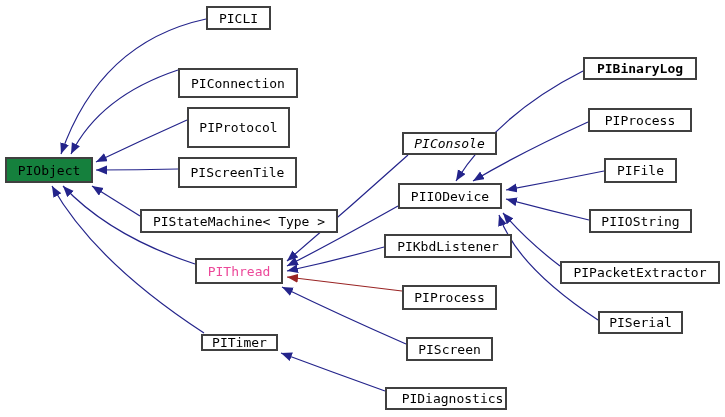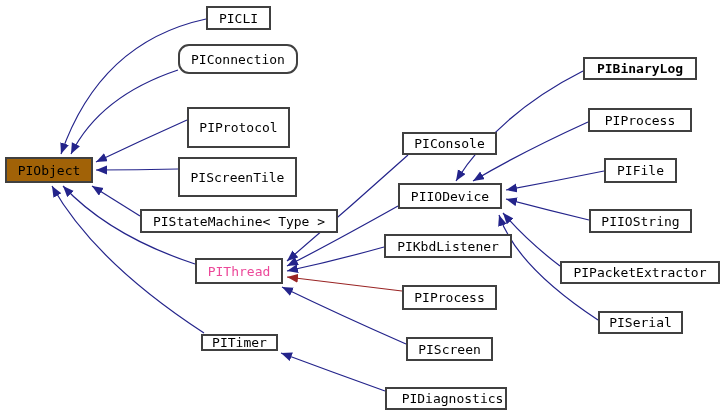--- a/index.html
+++ b/index.html
@@ -64,29 +64,29 @@
         <path d="M583,71 Q498,114 456,181" fill="none" stroke="#24248b" stroke-width="1.2" marker-end="url(#arrow-public)"></path>
         <path d="M588,122 Q520,153 473,181" fill="none" stroke="#24248b" stroke-width="1.2" marker-end="url(#arrow-public)"></path>
         <path d="M604,171 Q555,181 506,190" fill="none" stroke="#24248b" stroke-width="1.2" marker-end="url(#arrow-public)"></path>
         <path d="M589,220 Q548,210 506,199" fill="none" stroke="#24248b" stroke-width="1.2" marker-end="url(#arrow-public)"></path>
         <path d="M560,266 Q527,241 503,213" fill="none" stroke="#24248b" stroke-width="1.2" marker-end="url(#arrow-public)"></path>
         <path d="M598,320 Q516,266 499,215" fill="none" stroke="#24248b" stroke-width="1.2" marker-end="url(#arrow-public)"></path>
         <path d="M385,391 Q332,372 281,353" fill="none" stroke="#24248b" stroke-width="1.2" marker-end="url(#arrow-public)"></path>
       </g>
   </svg>
   <div id="nodes-layer">
-      <div class="node" style="left: 5px; top: 157px; width: 88px; height: 26px; border-color: rgb(64, 64, 64); background: #a16207; color: rgb(0, 0, 0);">PIObject</div>
+      <div class="node" style="left: 5px; top: 157px; width: 88px; height: 26px; border-color: rgb(64, 64, 64); background: #15803d; color: rgb(0, 0, 0);">PIObject</div>
       <div class="node" style="left: 206px; top: 6px; width: 65px; height: 24px; border-color: rgb(64, 64, 64); background: rgb(255, 255, 255); color: rgb(0, 0, 0);">PICLI</div>
-      <div class="node" style="left: 178px; top: 44px; width: 120px; height: 30px; border-color: rgb(64, 64, 64); background: rgb(255, 255, 255); color: rgb(0, 0, 0); border-radius: 11px;">PIConnection</div>
+      <div class="node" style="left: 178px; top: 68px; width: 120px; height: 30px; border-color: rgb(64, 64, 64); background: rgb(255, 255, 255); color: rgb(0, 0, 0);">PIConnection</div>
       <div class="node" style="left: 187px; top: 107px; width: 103px; height: 41px; border-color: rgb(64, 64, 64); background: rgb(255, 255, 255); color: rgb(0, 0, 0);">PIProtocol</div>
-      <div class="node" style="left: 178px; top: 157px; width: 119px; height: 40px; border-color: rgb(64, 64, 64); background: rgb(255, 255, 255); color: rgb(0, 0, 0);">PIScreenTile</div>
+      <div class="node" style="left: 178px; top: 157px; width: 119px; height: 31px; border-color: rgb(64, 64, 64); background: rgb(255, 255, 255); color: rgb(0, 0, 0);">PIScreenTile</div>
       <div class="node" style="left: 140px; top: 209px; width: 198px; height: 24px; border-color: rgb(64, 64, 64); background: rgb(255, 255, 255); color: rgb(0, 0, 0);">PIStateMachine&lt; Type &gt;</div>
       <div class="node" style="left: 195px; top: 258px; width: 88px; height: 26px; border-color: rgb(64, 64, 64); background: rgb(255, 255, 255); color: #ec4899;">PIThread</div>
       <div class="node" style="left: 201px; top: 334px; width: 77px; height: 17px; border-color: rgb(64, 64, 64); background: rgb(255, 255, 255); color: rgb(0, 0, 0);">PITimer</div>
-      <div class="node" style="left: 402px; top: 132px; width: 95px; height: 23px; border-color: rgb(64, 64, 64); background: rgb(255, 255, 255); color: rgb(0, 0, 0);">PIConsole</div>
+      <div class="node" style="left: 402px; top: 132px; width: 95px; height: 23px; border-color: rgb(64, 64, 64); background: rgb(255, 255, 255); color: rgb(0, 0, 0); font-style: italic;">PIConsole</div>
       <div class="node" style="left: 398px; top: 183px; width: 104px; height: 26px; border-color: rgb(64, 64, 64); background: rgb(255, 255, 255); color: rgb(0, 0, 0);">PIIODevice</div>
       <div class="node" style="left: 384px; top: 234px; width: 128px; height: 24px; border-color: rgb(64, 64, 64); background: rgb(255, 255, 255); color: rgb(0, 0, 0);">PIKbdListener</div>
       <div class="node" style="left: 402px; top: 285px; width: 95px; height: 25px; border-color: rgb(64, 64, 64); background: rgb(255, 255, 255); color: rgb(0, 0, 0);">PIProcess</div>
       <div class="node" style="left: 406px; top: 337px; width: 87px; height: 24px; border-color: rgb(64, 64, 64); background: rgb(255, 255, 255); color: rgb(0, 0, 0); text-align: center;">PIScreen</div>
       <div class="node" style="left: 385px; top: 387px; width: 122px; height: 23px; border-color: rgb(64, 64, 64); background: rgb(255, 255, 255); color: rgb(0, 0, 0); padding-left: 13px;">PIDiagnostics</div>
       <div class="node" style="left: 583px; top: 57px; width: 114px; height: 23px; border-color: rgb(64, 64, 64); background: rgb(255, 255, 255); color: rgb(0, 0, 0); font-weight: bold;">PIBinaryLog</div>
       <div class="node" style="left: 588px; top: 108px; width: 104px; height: 24px; border-color: rgb(64, 64, 64); background: rgb(255, 255, 255); color: rgb(0, 0, 0);">PIProcess</div>
       <div class="node" style="left: 604px; top: 158px; width: 73px; height: 25px; border-color: rgb(64, 64, 64); background: rgb(255, 255, 255); color: rgb(0, 0, 0);">PIFile</div>
       <div class="node" style="left: 589px; top: 209px; width: 103px; height: 24px; border-color: rgb(64, 64, 64); background: rgb(255, 255, 255); color: rgb(0, 0, 0);">PIIOString</div>
       <div class="node" style="left: 560px; top: 261px; width: 160px; height: 23px; border-color: rgb(64, 64, 64); background: rgb(255, 255, 255); color: rgb(0, 0, 0);">PIPacketExtractor</div>

